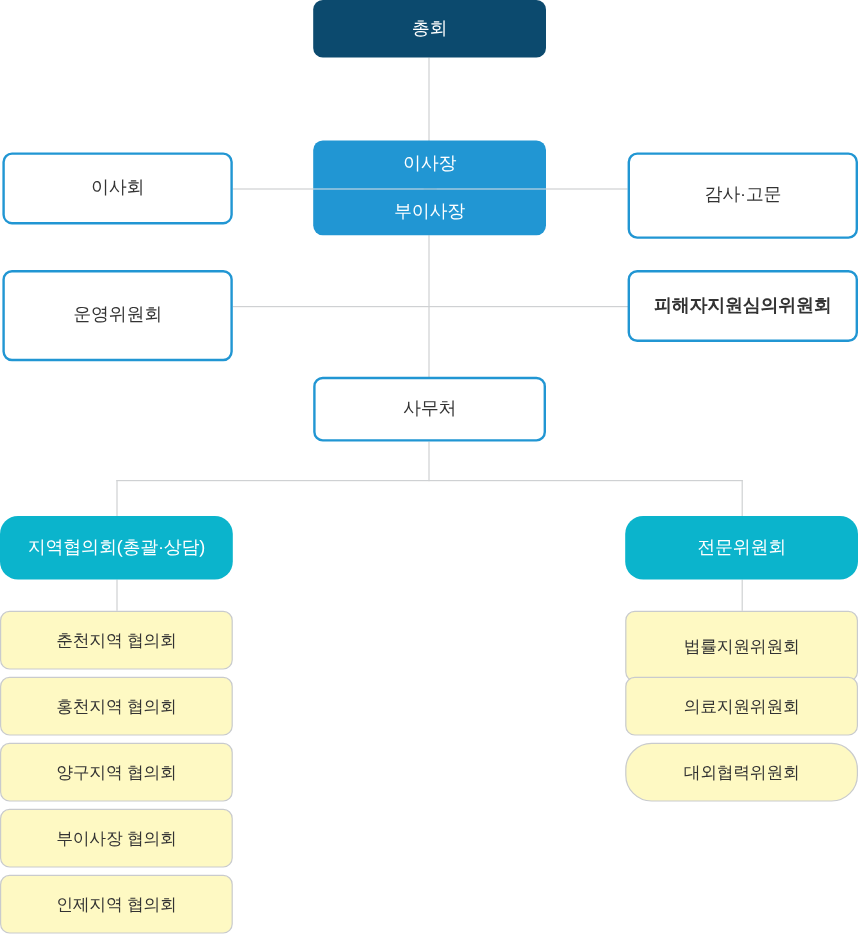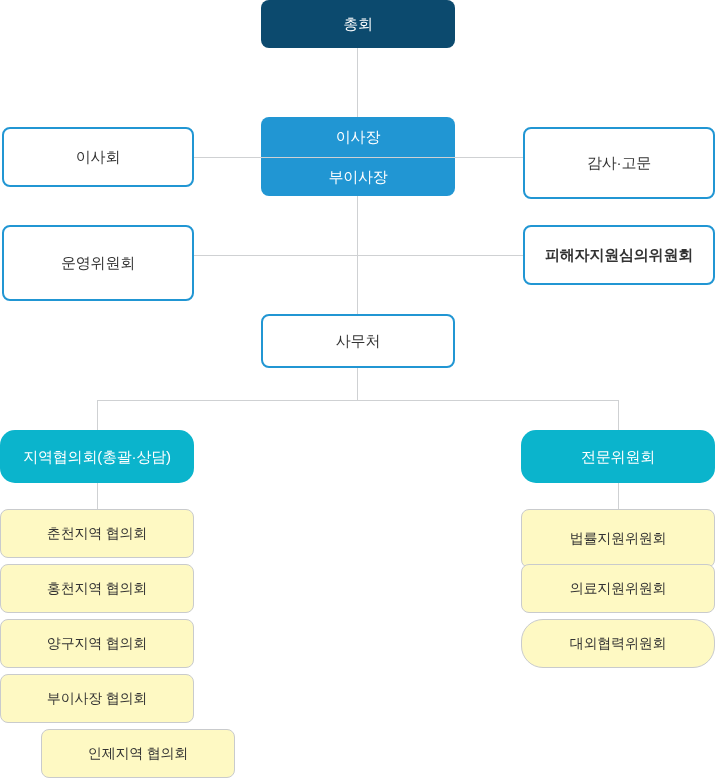--- a/index.html
+++ b/index.html
@@ -132,21 +132,21 @@
   <div class="node teal" style="left:521px; top:430px; width:194px; height:53px;">전문위원회</div>
 
   <div class="node gray-outline" style="left:0px; top:509px; width:194px; height:49px;">춘천지역 협의회</div>
 
   <div class="node gray-outline" style="left:0px; top:564px; width:194px; height:49px;">홍천지역 협의회</div>
 
   <div class="node gray-outline" style="left:0px; top:619px; width:194px; height:49px;">양구지역 협의회</div>
 
   <div class="node gray-outline" style="left:0px; top:674px; width:194px; height:49px;">부이사장 협의회</div>
 
-  <div class="node gray-outline" style="left:0px; top:729px; width:194px; height:49px;margin-left:41px;">인제지역 협의회</div>
+  <div class="node gray-outline" style="left:0px; top:729px; width:194px; height:49px;">인제지역 협의회</div>
 
   <div class="node gray-outline" style="left:521px; top:509px; width:194px; height:59px;">법률지원위원회</div>
 
   <div class="node gray-outline" style="left:521px; top:564px; width:194px; height:49px;">의료지원위원회</div>
 
   <div class="node gray-outline" style="left:521px; top:619px; width:194px; height:49px;border-radius:22px;">대외협력위원회</div>
 
 </div>
 
 </body></html>

